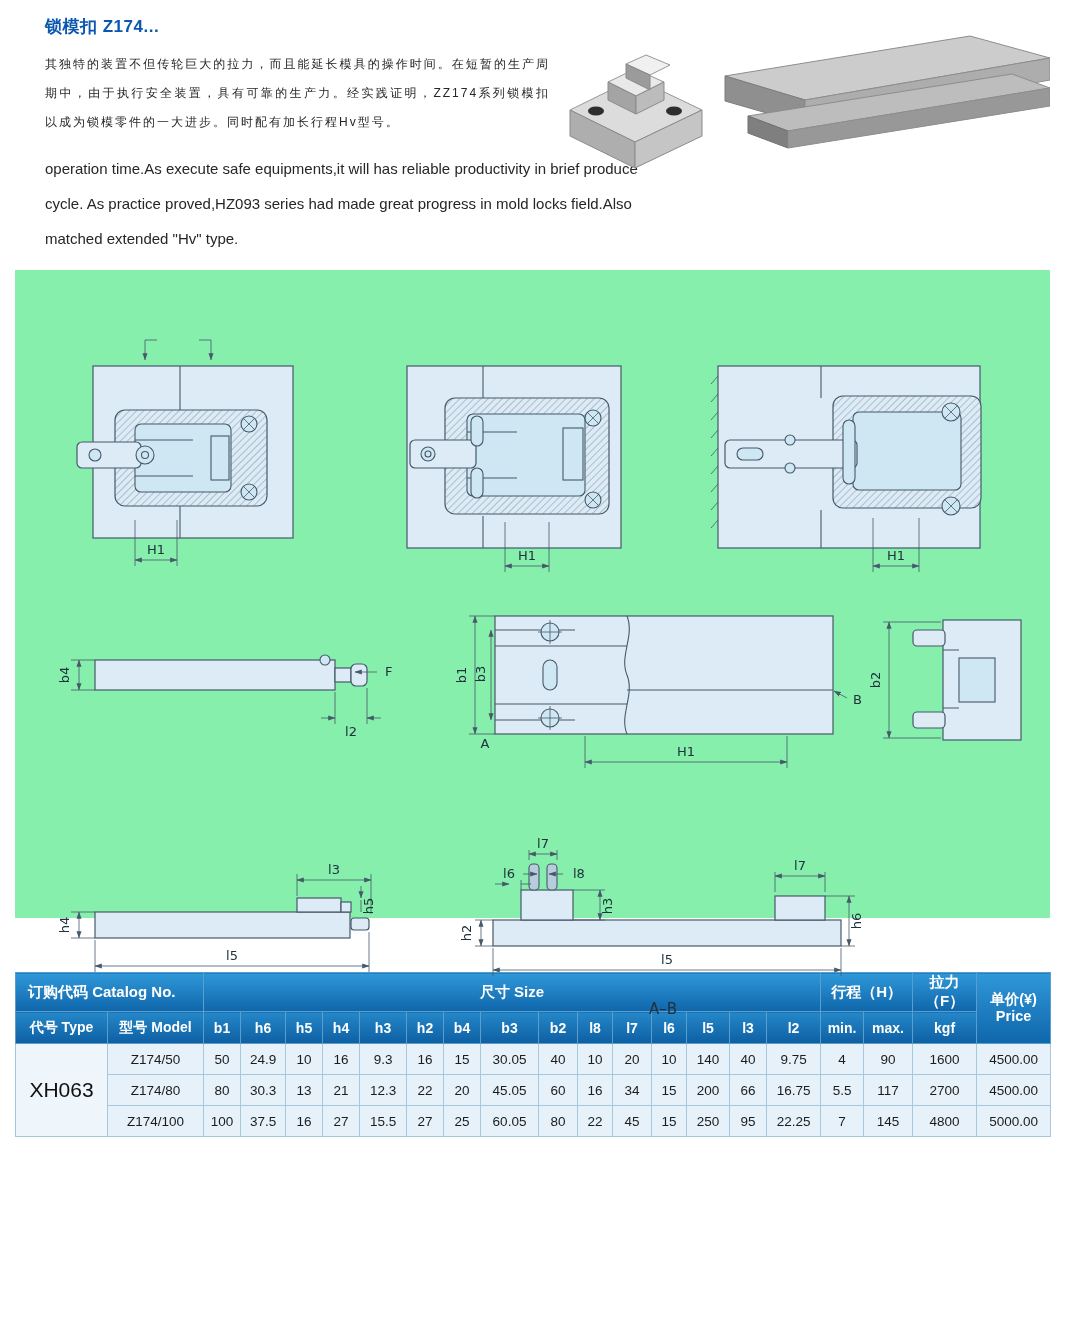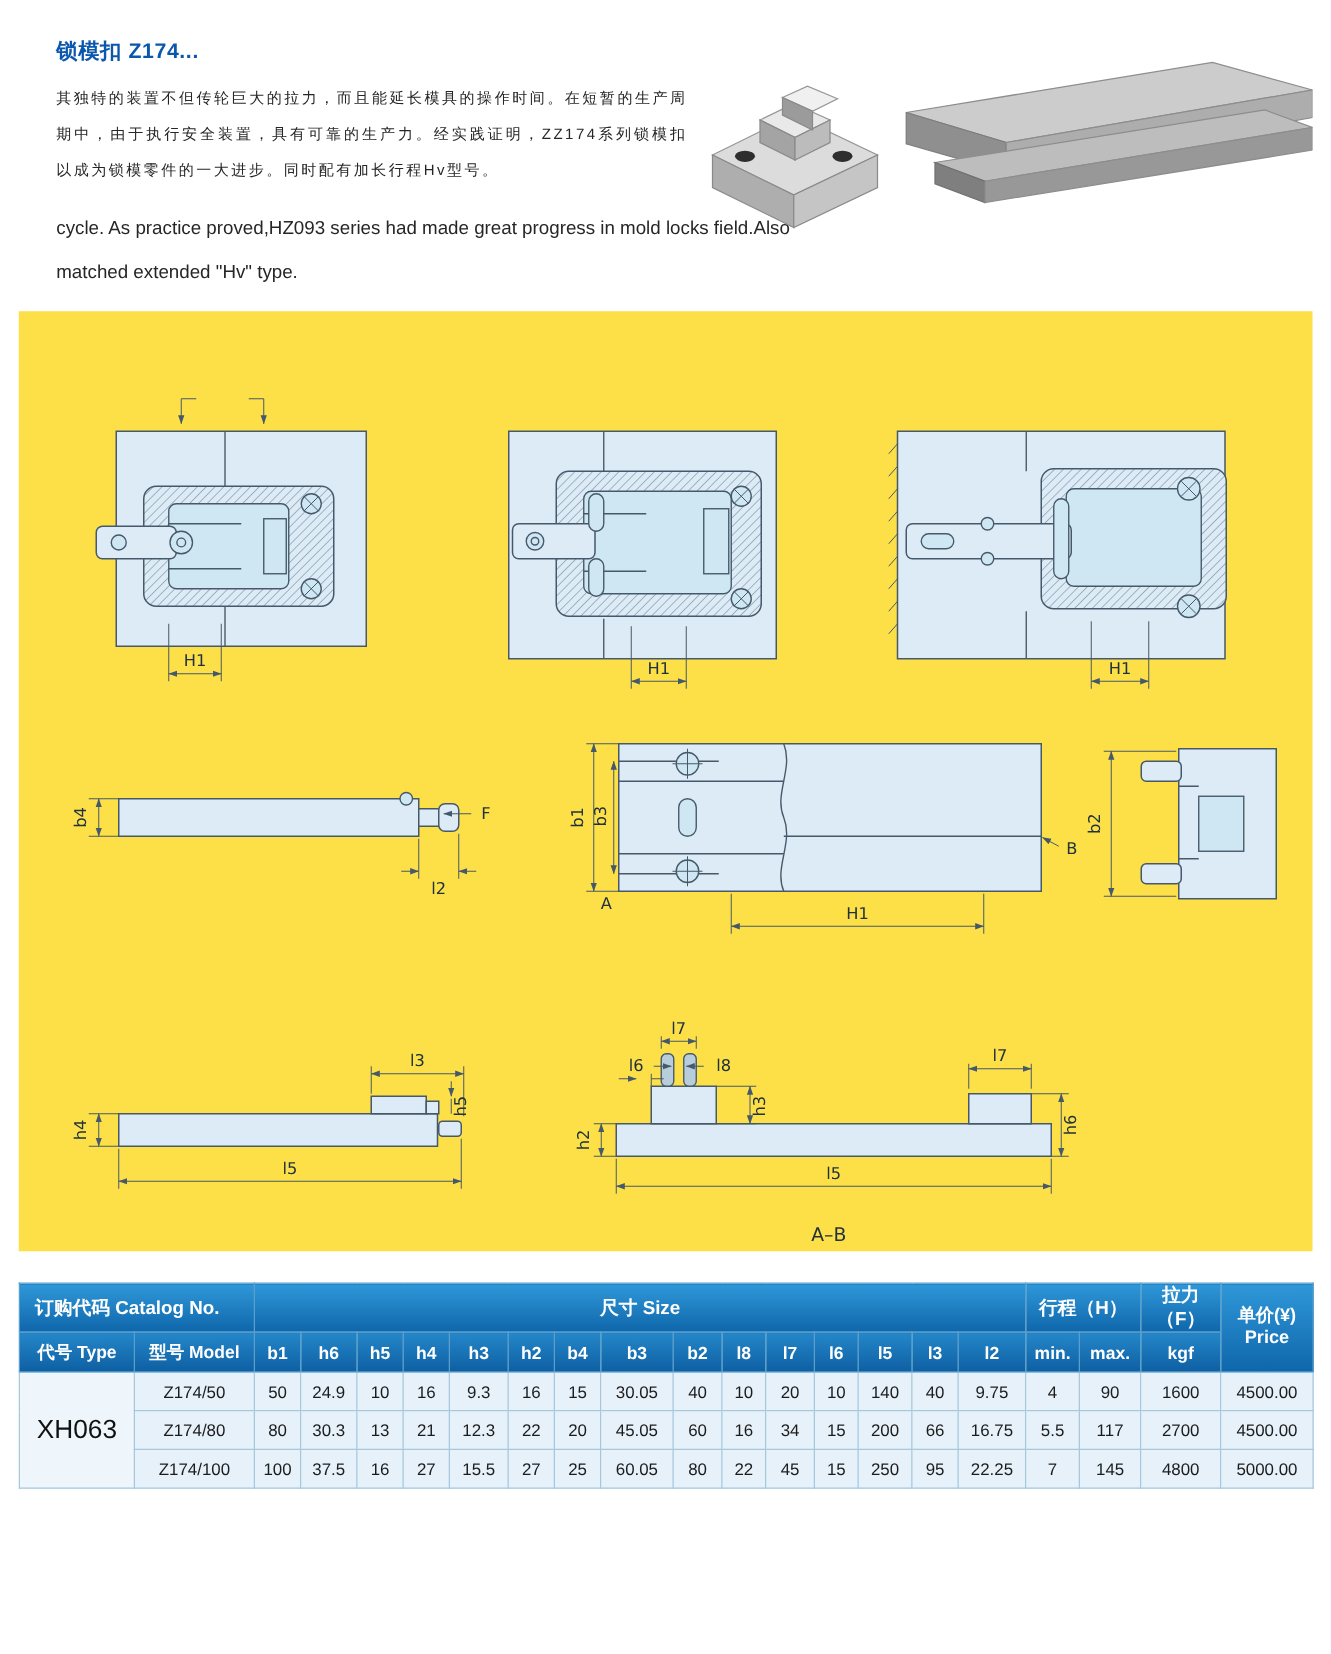--- a/index.html
+++ b/index.html
@@ -1,35 +1,35 @@
 <!DOCTYPE html>
 <html><head>
 <meta charset="utf-8">
 <style>
   html,body{margin:0;padding:0;background:#fff;}
   .page{position:relative;width:1065px;height:1323px;background:#ffffff;
         font-family:"Liberation Sans","DejaVu Sans",sans-serif;color:#2b2b2b;overflow:hidden;}
   
-  .header{padding:15px 45px 0 45px;position:relative;margin-top:14px;}
+  .header{padding:15px 45px 0 45px;position:relative;}
   .title{margin:0 0 12px 0;font-size:17px;font-weight:bold;color:#0a57ad;letter-spacing:.5px;}
   .cn-text{width:505px;font-size:12px;line-height:29px;letter-spacing:2px;text-align:justify;margin:0;color:#262626;}
   .product-photo{position:absolute;right:15px;top:18px;width:500px;height:162px;}
   .en-text{margin-top:14px;width:720px;font-size:15px;line-height:35px;color:#262626;}
   
-  .drawing{margin:14px 15px 0 15px;width:1035px;height:752px;background:#fde047;}
+  .drawing{margin:14px 15px 0 15px;width:1035px;height:648px;background:#86efac;}
   .part{fill:#dcebf5;stroke:#46596a;stroke-width:1.2;}
   .bgfill{fill:#cfe6f3;stroke:#46596a;stroke-width:1.1;}
   .hatchf{fill:url(#hp);stroke:#46596a;stroke-width:1.2;}
   .pinf{fill:#b7cddb;stroke:#46596a;stroke-width:1.1;}
   .ln{stroke:#46596a;stroke-width:1.1;fill:none;}
   .dim{stroke:#46596a;stroke-width:.8;fill:none;}
   .dtxt{font:13px "DejaVu Sans",sans-serif;fill:#20323d;}
   .dtxt-big{font:15px "DejaVu Sans",sans-serif;fill:#20323d;}
   
-  .table-wrap{margin:25px 15px 0 15px;width:938px;}
+  .table-wrap{margin:54px 15px 0 15px;width:938px;}
   table{border-collapse:collapse;table-layout:fixed;width:1035px;}
   th{background:linear-gradient(#2f98d8,#0f66ab);color:#fff;font-weight:bold;
      border:1px solid #5a9fcb;font-size:15px;height:36px;text-align:center;padding:0 2px;}
   tr.sub th{font-size:14px;height:31px;background:linear-gradient(#2487c9,#0e5fa2);}
   th.hl{text-align:left;padding-left:12px;}
   td{background:#e6f1fa;border:1px solid #a5c8de;text-align:center;font-size:13.5px;
      height:30px;color:#1c1c1c;padding:0 2px;}
   td.type-cell{font-size:21px;background:#eef6fc;color:#111;}
   th.price-th div{line-height:17px;font-size:14.5px;}
 </style>
@@ -62,20 +62,21 @@
           <polygon points="175,58 255,82 255,106 175,83" fill="#8f8f8f" stroke="#7d7d7d"></polygon>
           <polygon points="255,82 500,40 500,62 255,106" fill="#adadad" stroke="#8d8d8d"></polygon>
           <polygon points="198,98 462,56 500,70 238,113" fill="#bdbdbd" stroke="#8d8d8d"></polygon>
           <polygon points="198,98 238,113 238,130 198,115" fill="#7f7f7f" stroke="#707070"></polygon>
           <polygon points="238,113 500,70 500,88 238,130" fill="#989898" stroke="#8d8d8d"></polygon>
         </g>
       </svg>
     </div>
 
     <div class="en-text">
+      <div>operation time.As execute safe equipments,it will has reliable productivity in brief produce</div>
       <div>cycle. As practice proved,HZ093 series had made great progress in mold locks field.Also</div>
       <div>matched extended "Hv" type.</div>
     </div>
   </div>
 
   <div class="drawing">
     <svg viewBox="0 0 1035 758" width="1035" height="758">
       <defs>
         <pattern id="hp" width="5" height="5" patternTransform="rotate(45)" patternUnits="userSpaceOnUse">
           <rect width="5" height="5" fill="#dcebf5"></rect>

